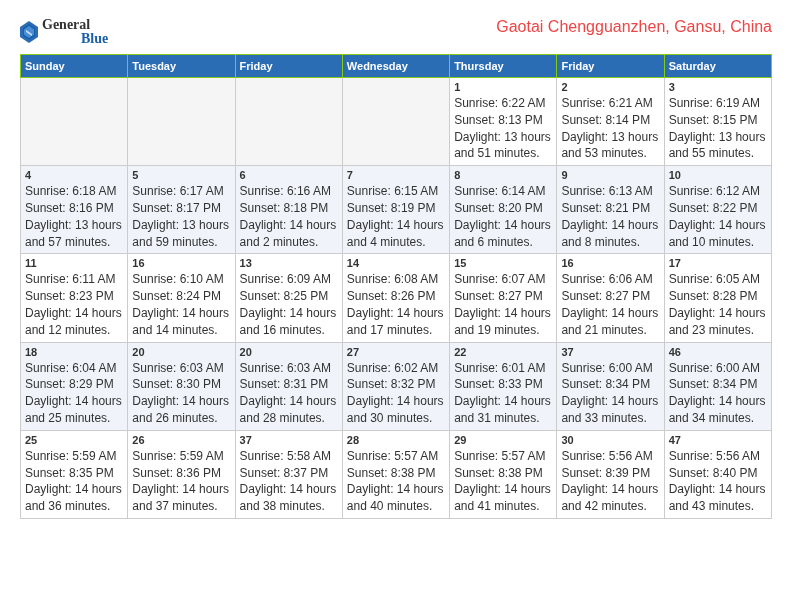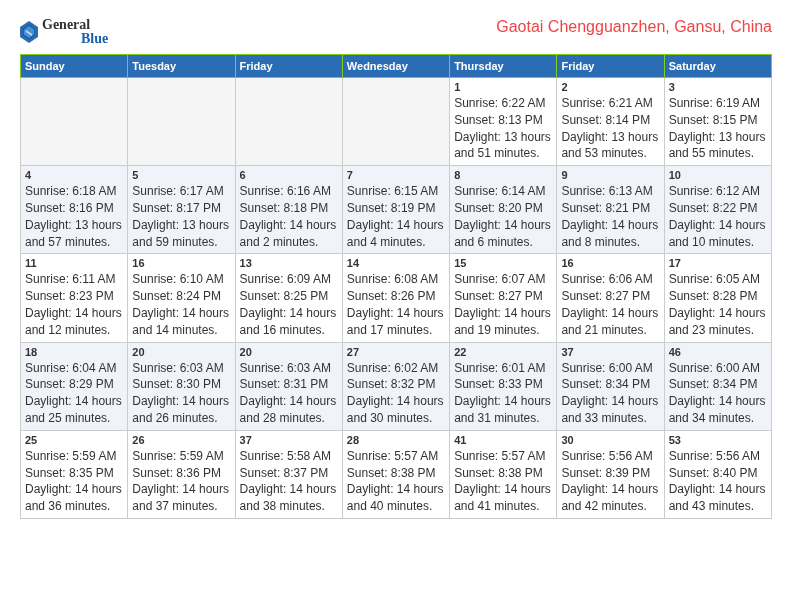--- a/index.html
+++ b/index.html
@@ -257,27 +257,27 @@
           </td>
           <td>
             <span class="day-number">37</span>
             <div class="cell-text">Sunrise: 5:58 AM<br>Sunset: 8:37 PM<br>Daylight: 14 hours<br>and 38 minutes.</div>
           </td>
           <td>
             <span class="day-number">28</span>
             <div class="cell-text">Sunrise: 5:57 AM<br>Sunset: 8:38 PM<br>Daylight: 14 hours<br>and 40 minutes.</div>
           </td>
           <td>
-            <span class="day-number">41</span>
+            <span class="day-number">29</span>
             <div class="cell-text">Sunrise: 5:57 AM<br>Sunset: 8:38 PM<br>Daylight: 14 hours<br>and 41 minutes.</div>
           </td>
           <td>
             <span class="day-number">30</span>
             <div class="cell-text">Sunrise: 5:56 AM<br>Sunset: 8:39 PM<br>Daylight: 14 hours<br>and 42 minutes.</div>
           </td>
           <td>
-            <span class="day-number">53</span>
+            <span class="day-number">47</span>
             <div class="cell-text">Sunrise: 5:56 AM<br>Sunset: 8:40 PM<br>Daylight: 14 hours<br>and 43 minutes.</div>
           </td>
         </tr>
       </tbody>
   </table>
 </div>
 
 </body></html>

